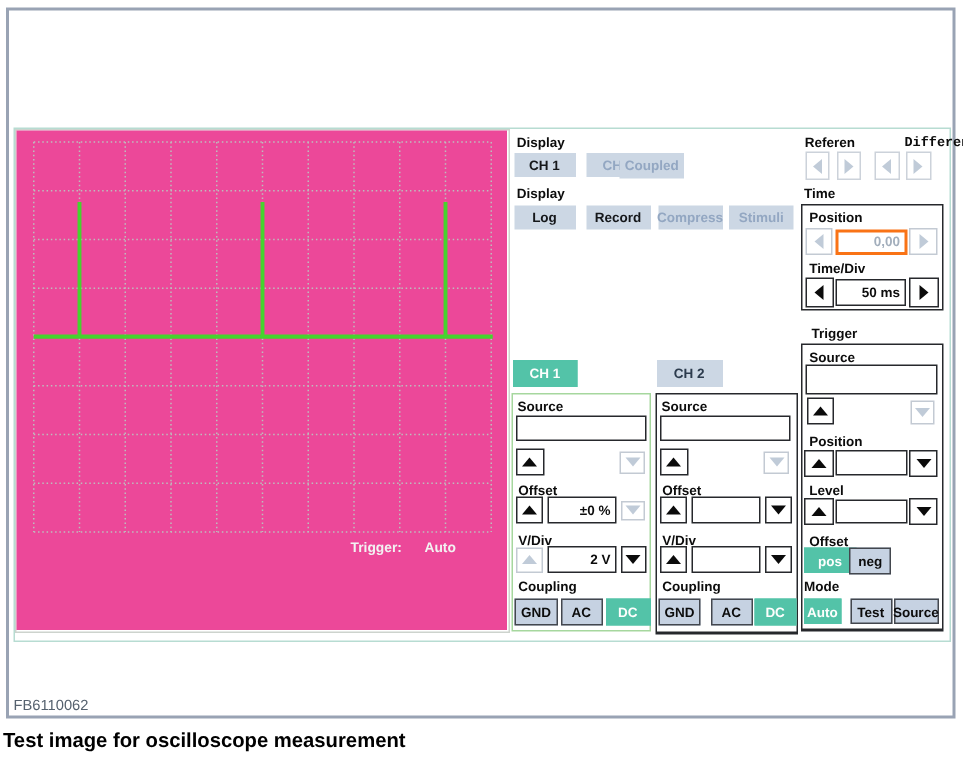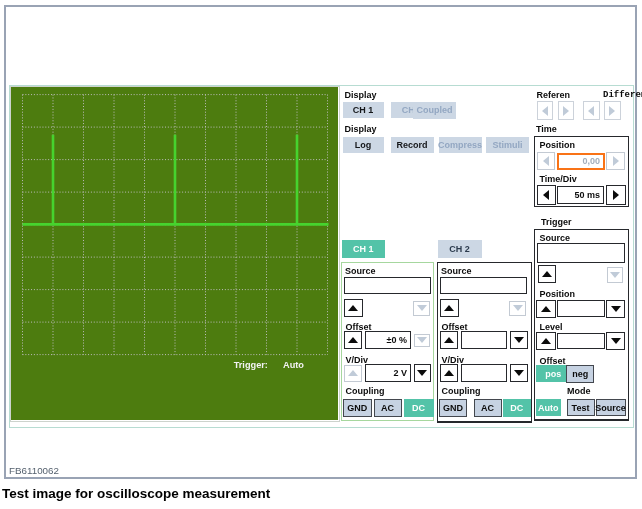--- a/index.html
+++ b/index.html
@@ -24,21 +24,21 @@
   .gry.tr2{border-left-color:#c0cbd8;}
 </style>
 </head>
 <body>
 
   <div class="abs" style="left:3.5px;top:4.7px;width:633px;height:474.8px;border:2px solid #99a3b4;"></div>
 
   <div class="abs" style="left:8.5px;top:84.5px;width:625.5px;height:343px;border:1.5px solid #b7dcd2;"></div>
 
   <div class="abs" style="left:9.5px;top:86px;width:330px;height:335.5px;border:1px solid #cdd3cd;background:#fff;"></div>
-  <div class="abs" style="left:11px;top:87px;width:327px;height:333px;background:#4d7c0f;">
+  <div class="abs" style="left:11px;top:87px;width:327px;height:333px;background:#ec4899;">
     <svg width="327" height="333" style="position:absolute;left:0;top:0;">
       <g stroke="#bdbdbd" stroke-width="1" stroke-dasharray="1 1.85">
         <line x1="11.5" y1="7.6" x2="11.5" y2="267.6"></line>
         <line x1="42.0" y1="7.6" x2="42.0" y2="267.6"></line>
         <line x1="72.5" y1="7.6" x2="72.5" y2="267.6"></line>
         <line x1="103.0" y1="7.6" x2="103.0" y2="267.6"></line>
         <line x1="133.5" y1="7.6" x2="133.5" y2="267.6"></line>
         <line x1="164.0" y1="7.6" x2="164.0" y2="267.6"></line>
         <line x1="194.5" y1="7.6" x2="194.5" y2="267.6"></line>
         <line x1="225.0" y1="7.6" x2="225.0" y2="267.6"></line>
@@ -133,21 +133,21 @@
   <div class="sq" style="left:536px;top:332px;width:19.5px;height:18px;">
     <div class="tu"></div>
   </div>
   <div class="fld" style="left:557px;top:332.5px;width:47.5px;height:16.5px;"></div>
   <div class="sq" style="left:606px;top:332px;width:19px;height:18px;">
     <div class="td"></div>
   </div>
   <div class="lbl" style="left:539.5px;top:356.5px;">Offset</div>
   <div class="cbtn teal" style="left:535.8px;top:365.3px;width:35px;height:17px;">pos</div>
   <div class="cbtn" style="left:566.2px;top:365px;width:28px;height:17.5px;">neg</div>
-  <div class="lbl" style="left:567px;top:387.3px;">Mode</div>
+  <div class="lbl" style="left:536px;top:387.3px;">Mode</div>
   <div class="cbtn teal" style="left:535.5px;top:399px;width:25.5px;height:17px;">Auto</div>
   <div class="cbtn" style="left:566.5px;top:399px;width:28px;height:17px;">Test</div>
   <div class="cbtn" style="left:595.5px;top:399px;width:30px;height:17px;">Source</div>
 
   <div class="flat teal" style="left:341.5px;top:240px;width:43.5px;height:18px;">CH 1</div>
   <div class="abs" style="left:340.5px;top:261.5px;width:93px;height:159px;border:1px solid #a6d79e;background:#fff;"></div>
   <div class="lbl" style="left:345px;top:266.6px;">Source</div>
   <div class="abs" style="left:343.5px;top:276.5px;width:87px;height:17px;border:1px solid #26282c;background:#fff;"></div>
   <div class="sq" style="left:343.5px;top:299px;width:19.5px;height:17.5px;">
     <div class="tu"></div>

